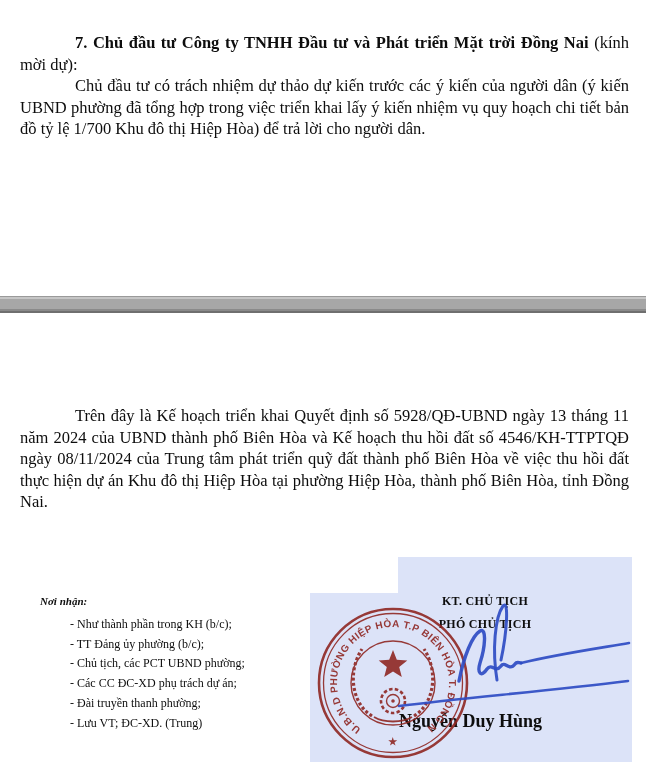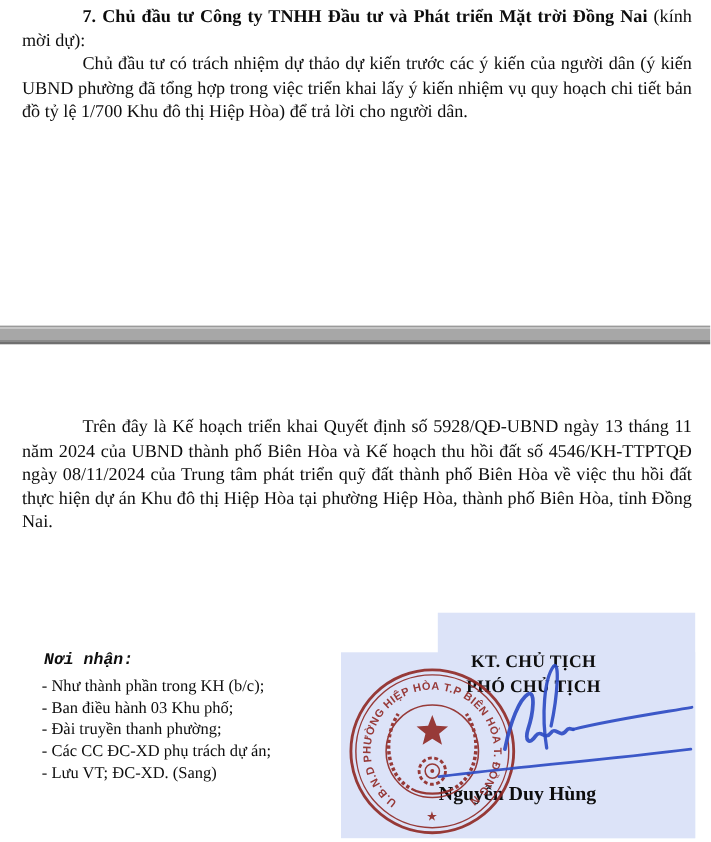--- a/index.html
+++ b/index.html
@@ -6,21 +6,21 @@
   html,body { background:#ffffff; }
   .page {
     position:relative; width:646px; height:765px;
     background:#ffffff; overflow:hidden;
     font-family:"Liberation Serif", serif;
     color:#0d0d0d;
   }
   
   .textblock {
     position:absolute; left:20px; width:609px;
-    font-size:16.5px; line-height:21.5px; text-align:justify;
+    font-size:16.5px; line-height:21.5px; text-align:justify;margin-top:28px;
   }
   .textblock p { text-indent:55px; }
   .b { font-weight:bold; }
   #top-text   { top:4px; }
   #body-text  { top:377px;font-family:Liberation Serif, serif; }
 
   
   .page-break {
     position:absolute; left:0; top:296px; width:646px; height:17px;
     background:linear-gradient(to bottom,
@@ -29,30 +29,30 @@
   }
 
   
   .scan-bg { position:absolute; background:#dce3f8; }
   #scan-bg-a { left:398px; top:557px; width:234px; height:205px; }
   #scan-bg-b { left:310px; top:593px; width:322px; height:169px; }
 
   
   #recipients { position:absolute; left:38px; top:592px; width:300px; }
   #recipients .rc-head {
-    font-weight:bold; font-style:italic; font-size:15px; line-height:18px;
-    margin-left:2px; margin-bottom:5px;font-family:Liberation Mono, monospace;
+    font-weight:bold; font-style:italic; font-size:11px; line-height:18px;
+    margin-left:2px; margin-bottom:5px;
   }
   #recipients ul { list-style:none; }
-  #recipients li { font-size:15px; line-height:19.7px; white-space:nowrap; }
+  #recipients li { font-size:12px; line-height:19.7px; white-space:nowrap;margin-left:32px; }
 
   
   #sig-title {
     position:absolute; left:385px; top:590px; width:200px;
-    text-align:center; font-weight:bold; font-size:16px; line-height:23px;
+    text-align:center; font-weight:bold; font-size:12px; line-height:23px;
     letter-spacing:.3px;
   }
   #signer-name {
     position:absolute; left:373px; top:710px; width:195px;
     text-align:center; font-weight:bold; font-size:18px; line-height:22px;
   }
 
   
   #seal-svg { position:absolute; left:300px; top:548px; width:346px; height:217px; }
   .stamp { opacity:.9; }
@@ -78,24 +78,25 @@
     <p>Trên đây là Kế hoạch triển khai Quyết định số 5928/QĐ-UBND ngày 13 tháng 11 năm 2024 của UBND thành phố Biên Hòa và Kế hoạch thu hồi đất số 4546/KH-TTPTQĐ ngày 08/11/2024 của Trung tâm phát triển quỹ đất thành phố Biên Hòa về việc thu hồi đất thực hiện dự án Khu đô thị Hiệp Hòa tại phường Hiệp Hòa, thành phố Biên Hòa, tỉnh Đồng Nai.</p>
   </div>
 
   <div class="scan-bg" id="scan-bg-a"></div>
   <div class="scan-bg" id="scan-bg-b"></div>
 
   <div id="recipients">
     <p class="rc-head">Nơi nhận:</p>
     <ul>
       <li>- Như thành phần trong KH (b/c);</li>
-      <li>- Ban điều hành 03 Khu phố;</li>
+      <li>- TT Đảng ủy phường (b/c);</li>
+      <li>- Chủ tịch, các PCT UBND phường;</li>
+      <li>- Các CC ĐC-XD phụ trách dự án;</li>
       <li>- Đài truyền thanh phường;</li>
-      <li>- Các CC ĐC-XD phụ trách dự án;</li>
-      <li>- Lưu VT; ĐC-XD. (Sang)</li>
+      <li>- Lưu VT; ĐC-XD. (Trung)</li>
     </ul>
   </div>
 
   <div id="sig-title">
     <div>KT. CHỦ TỊCH</div>
     <div>PHÓ CHỦ TỊCH</div>
   </div>
   <div id="signer-name">Nguyễn Duy Hùng</div>
 
   <svg id="seal-svg" viewBox="300 548 346 217" xmlns="http://www.w3.org/2000/svg">

